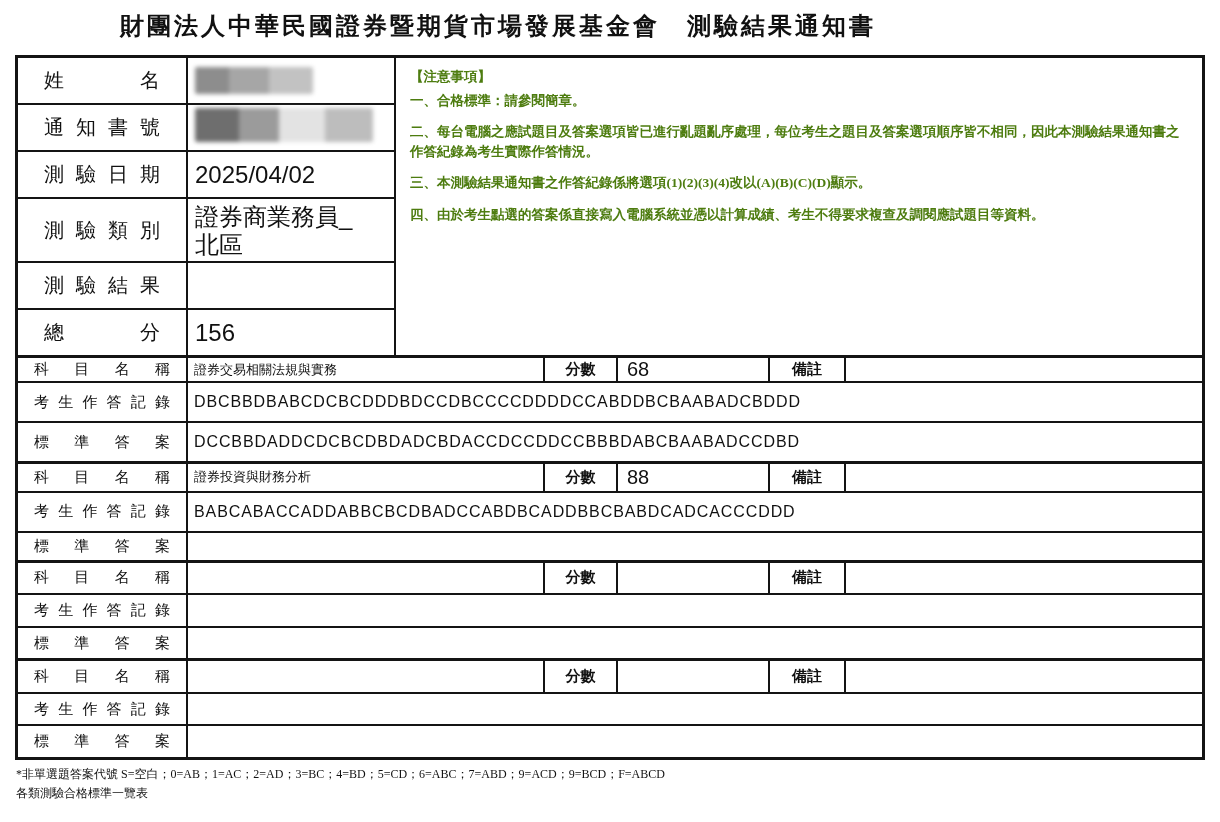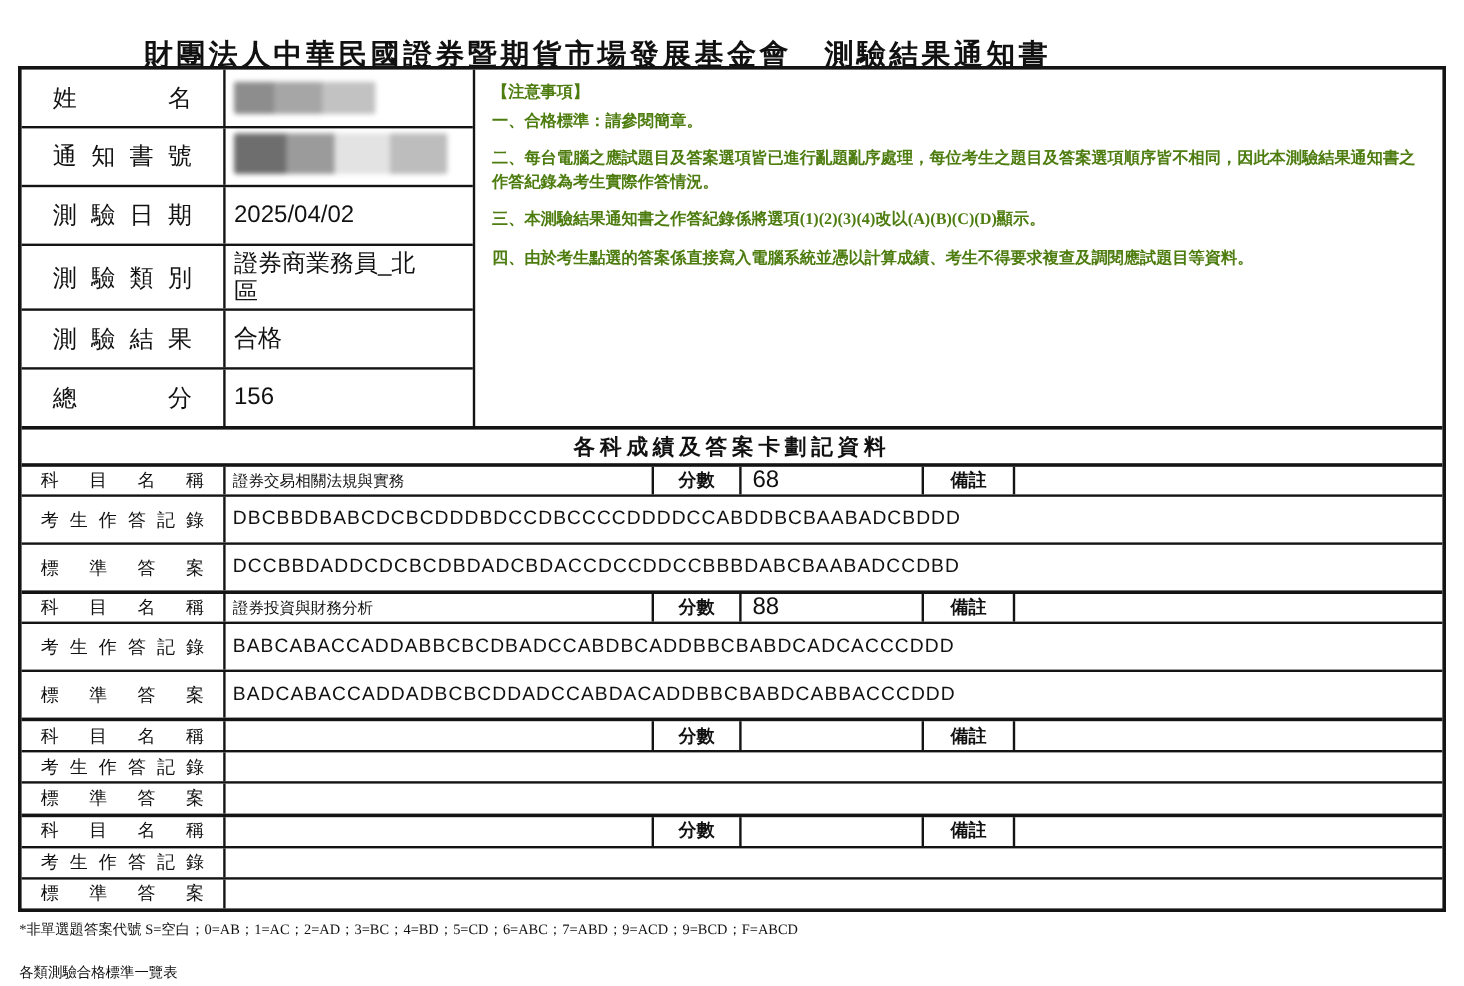--- a/index.html
+++ b/index.html
@@ -4,39 +4,38 @@
 <style>
   html,body { margin:0; padding:0; }
   body {
     width:1220px; height:822px; background:#ffffff; position:relative;
     overflow:hidden; font-family:"Liberation Serif", serif; color:#111;
   }
   .title {
     position:absolute; top:10px; left:0; width:996px; text-align:center;
     font-size:24px; font-weight:bold; letter-spacing:3px;
     font-family:"Liberation Serif", serif;
-    margin-top:19px;
   }
   .doc {
     position:absolute; left:15px; top:55px; width:1190px; height:705px;
     border:3px solid #141414; box-sizing:border-box;
     display:flex; flex-direction:column; background:#fff;
   }
   
   .top { height:300px; display:flex; border-bottom:3px solid #141414; box-sizing:border-box; }
   .info { width:378px; border-right:2px solid #141414; box-sizing:border-box; display:flex; flex-direction:column; }
   .info-row { flex:1; display:flex; border-bottom:2px solid #141414; box-sizing:border-box; }
   .info-row:last-child { border-bottom:none; }
   .info-label {
     width:170px; border-right:2px solid #141414; box-sizing:border-box;
     display:flex; align-items:center; padding:0 26px; font-size:20px;
     font-family:"Liberation Serif", serif;
   }
   .info-value {
-    flex:1; display:flex; align-items:center; padding:2px 7px; font-size:20px;
+    flex:1; display:flex; align-items:center; padding:2px 7px; font-size:24px;
     font-family:"Liberation Sans", sans-serif; line-height:1.15;
   }
   .wrapnarrow { align-items:flex-start; padding-top:4px; }
   .wrapnarrow .wrapbox { max-width:158px; display:inline-block; }
   .jl { display:flex; justify-content:space-between; width:100%; }
   
   .redacted { display:flex; border-radius:2px; overflow:hidden; filter:blur(2px); }
   .redacted > i { display:block; height:100%; }
   .red-name { width:118px; height:27px; }
   .red-no { width:178px; height:34px; margin-top:-6px; }
@@ -65,21 +64,21 @@
   .cell-scorelb { width:73px;  justify-content:center; font-size:15px; font-family:"Liberation Serif", serif; font-weight:bold;text-align:center; }
   .cell-score   { width:152px; padding:0 9px; font-size:20px; font-family:"Liberation Sans", sans-serif; }
   .cell-remarklb{ width:76px;  justify-content:center; font-size:15px; font-family:"Liberation Serif", serif; font-weight:bold; }
   .cell-remark  { flex:1; border-right:none; padding:0 6px; font-size:16px; font-family:"Liberation Sans", sans-serif; }
   .cell-answers {
     flex:1; border-right:none; padding:10px 6px; font-size:16px; letter-spacing:0.9px;
     font-family:"Liberation Sans", sans-serif; white-space:nowrap; overflow:hidden;
   }
   
   .footnotes { position:absolute; left:16px; top:766px; font-size:12px; font-family:"Liberation Serif", serif; }
-  .footnotes .f2 { margin-top:19px; }
+  .footnotes .f2 { margin-top:2px; }
 </style>
 </head>
 <body>
 
 <div class="title">財團法人中華民國證券暨期貨市場發展基金會　測驗結果通知書</div>
 
 <div class="doc">
 
   <div class="top">
     <div class="info">
@@ -147,21 +146,20 @@
 
       <div class="info-row">
         <div class="info-label">
             <span class="jl">
               <span>測</span>
               <span>驗</span>
               <span>結</span>
               <span>果</span>
             </span>
           </div>
-        <div class="info-value">合格</div>
       </div>
 
       <div class="info-row">
         <div class="info-label">
             <span class="jl">
               <span>總</span>
               <span>分</span>
             </span>
           </div>
         <div class="info-value">156</div>
@@ -171,21 +169,20 @@
 
     <div class="notice">
       <div class="nh">【注意事項】</div>
       <div class="ni">一、合格標準：請參閱簡章。</div>
       <div class="ni">二、每台電腦之應試題目及答案選項皆已進行亂題亂序處理，每位考生之題目及答案選項順序皆不相同，因此本測驗結果通知書之作答紀錄為考生實際作答情況。</div>
       <div class="ni">三、本測驗結果通知書之作答紀錄係將選項(1)(2)(3)(4)改以(A)(B)(C)(D)顯示。</div>
       <div class="ni">四、由於考生點選的答案係直接寫入電腦系統並憑以計算成績、考生不得要求複查及調閱應試題目等資料。</div>
     </div>
   </div>
 
-  <div class="section-header">各科成績及答案卡劃記資料</div>
 
   <div class="block">
     <div class="brow">
       <div class="cell cell-label">
           <span class="jl">
             <span>科</span>
             <span>目</span>
             <span>名</span>
             <span>稱</span>
           </span>
@@ -253,21 +250,20 @@
     </div>
     <div class="brow">
       <div class="cell cell-label">
           <span class="jl">
             <span>標</span>
             <span>準</span>
             <span>答</span>
             <span>案</span>
           </span>
         </div>
-      <div class="cell cell-answers">BADCABACCADDADBCBCDDADCCABDACADDBBCBABDCABBACCCDDD</div>
     </div>
   </div>
 
   <div class="block">
     <div class="brow">
       <div class="cell cell-label">
           <span class="jl">
             <span>科</span>
             <span>目</span>
             <span>名</span>

